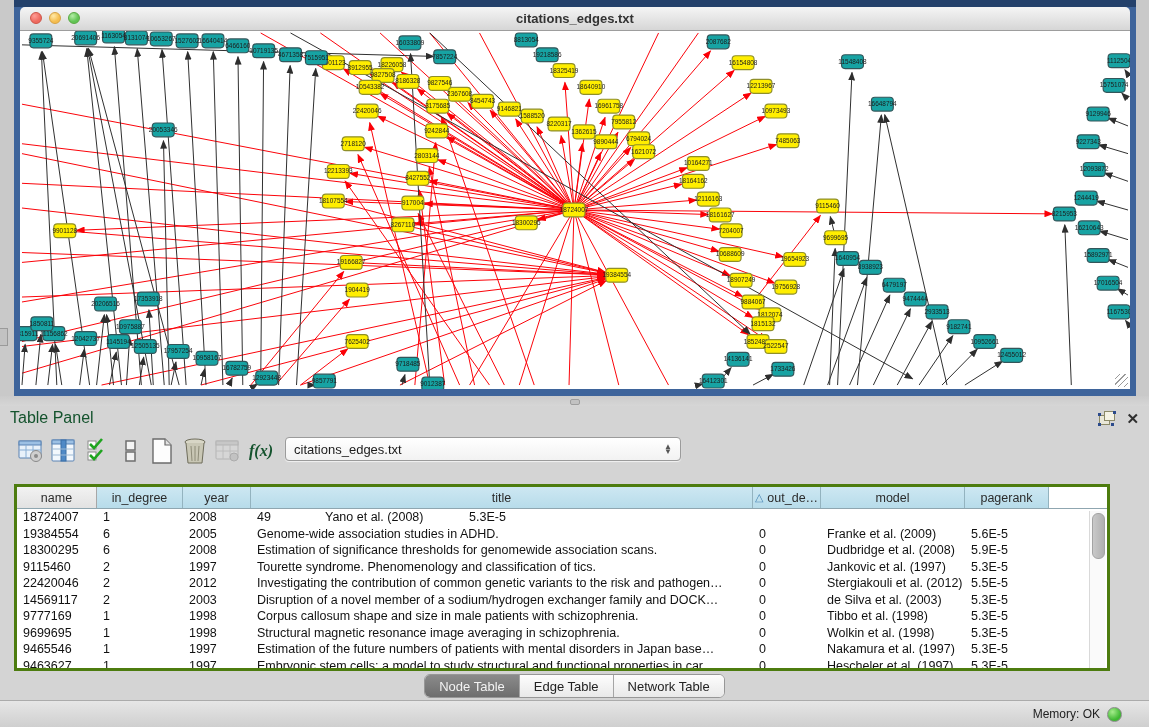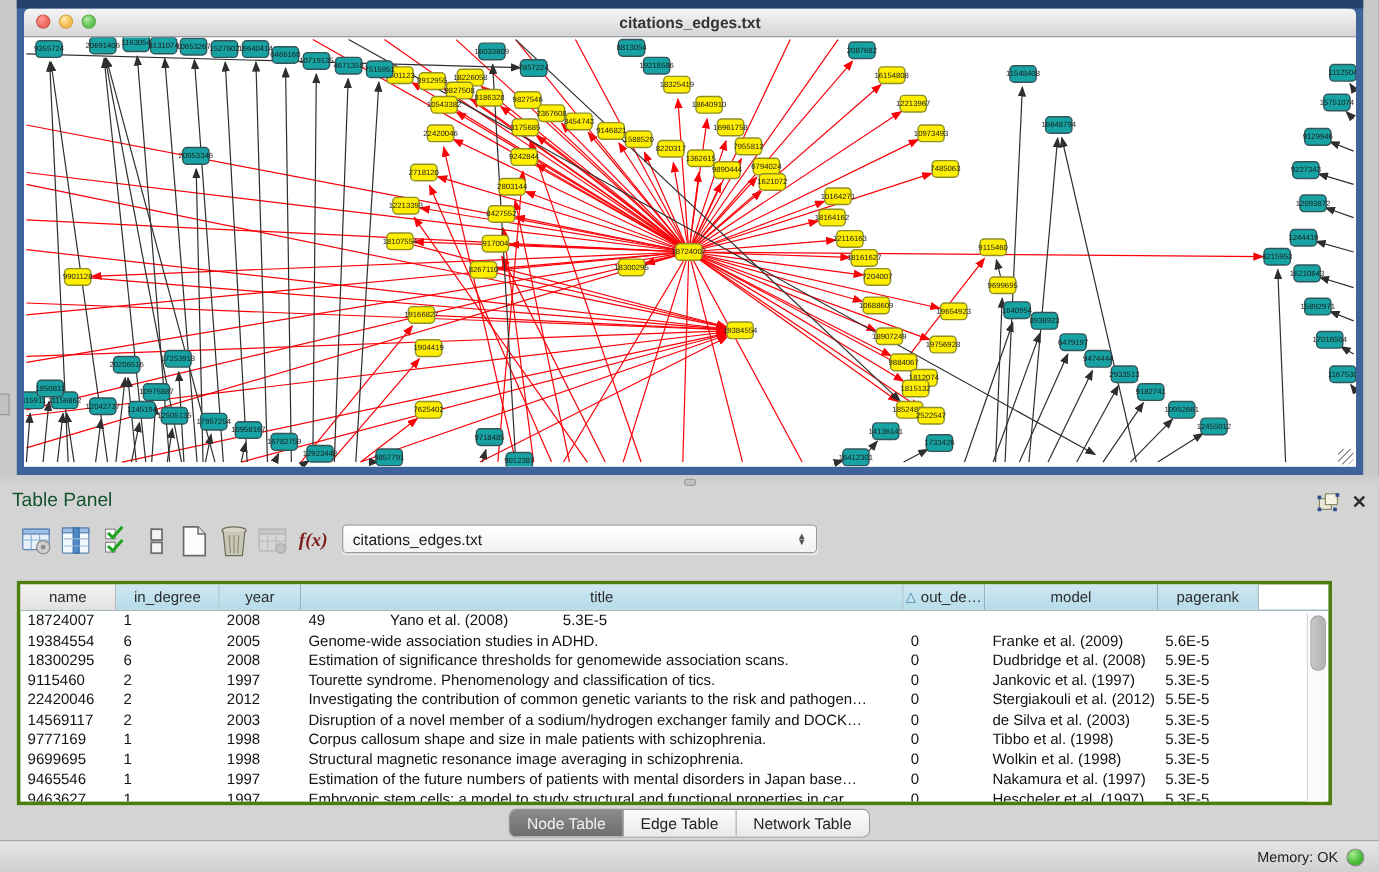--- a/index.html
+++ b/index.html
@@ -35,21 +35,21 @@
   .panel-title{font-size:16px;color:#14532d;}
   .panel-header-icons{margin-left:auto;display:flex;align-items:center;gap:10px;}
   .float-ic{width:18px;height:15px;position:relative;cursor:pointer;}
   .float-ic .sq1{position:absolute;left:1px;top:4px;width:9px;height:8px;border:1px solid #8b8968;background:#e9e7d8;}
   .float-ic .sq2{position:absolute;left:6px;top:0;width:9px;height:8px;border:1px solid #8b8968;background:#f4f2e4;}
   .float-ic .dot{position:absolute;width:3px;height:3px;background:#2b4a8b;}
   .close-ic{font-size:15px;font-weight:bold;color:#2f2f2f;line-height:15px;cursor:pointer;}
   
   .toolbar{position:relative;height:54px;}
   .tool-btn{position:absolute;top:5px;width:30px;height:32px;display:flex;align-items:center;justify-content:center;cursor:pointer;}
-  .fx{font-family:"Liberation Serif",serif;font-style:italic;font-size:16px;color:#7f1d1d;font-weight:bold;}
+  .fx{font-family:"Liberation Serif",serif;font-style:italic;font-size:16px;color:#14532d;font-weight:bold;}
   .combo{position:absolute;left:285px;top:7px;width:396px;height:24px;background:linear-gradient(#ffffff,#f2f2f2);
     border:1px solid #9b9b9b;border-radius:4px;box-sizing:border-box;display:flex;align-items:center;padding:0 8px;
     box-shadow:0 1px 1px rgba(255,255,255,.7);}
   .combo-text{font-size:13px;color:#1c1c1c;flex:1;}
   .combo-arrows{display:flex;flex-direction:column;align-items:center;line-height:5px;color:#555;font-size:8px;}
   
   .tbl{position:absolute;left:14px;top:88px;width:1096px;height:187px;background:#fff;
     border:3px solid #4d7c0f;box-sizing:border-box;overflow:hidden;}
   .tbl-header{display:flex;height:21px;border-bottom:1px solid #8fa6b0;}
   .th{box-sizing:border-box;font-size:12.5px;color:#2b2b2b;display:flex;align-items:center;justify-content:center;
@@ -64,21 +64,21 @@
   
   .tabbar{position:absolute;left:0;top:278px;width:100%;height:24px;display:flex;justify-content:center;}
   .seg{display:flex;height:22px;border:1px solid #979797;border-radius:6px;overflow:hidden;background:#fff;}
   .seg-item{display:flex;align-items:center;padding:0 14px;font-size:13px;color:#222;
     background:linear-gradient(#fdfdfd,#e9e9e9);border-right:1px solid #a5a5a5;cursor:pointer;}
   .seg-item:last-child{border-right:none;}
   .seg-item.sel{background:linear-gradient(#8b8b8b,#6d6d6d);color:#f3f3f3;}
   
   .statusbar{position:absolute;left:0;top:304px;width:100%;height:27px;
     background:linear-gradient(#e6e6e6,#cfcfcf);border-top:1px solid #ababab;box-sizing:border-box;
-    display:flex;align-items:center;justify-content:flex-end;padding-right:12px;gap:7px;}
+    display:flex;align-items:center;justify-content:flex-end;padding-right:27px;gap:7px;}
   .mem-label{font-size:12px;color:#222;}
   .mem-dot{width:13px;height:13px;border-radius:50%;border:1px solid #8a8a8a;
     background:radial-gradient(circle at 35% 30%,#a5ec8b,#3fb832 65%);}
 </style>
 </head>
 <body>
 
 <div class="frame">
   <div class="frame-inner">
     <div class="frame-topstrip"></div>

